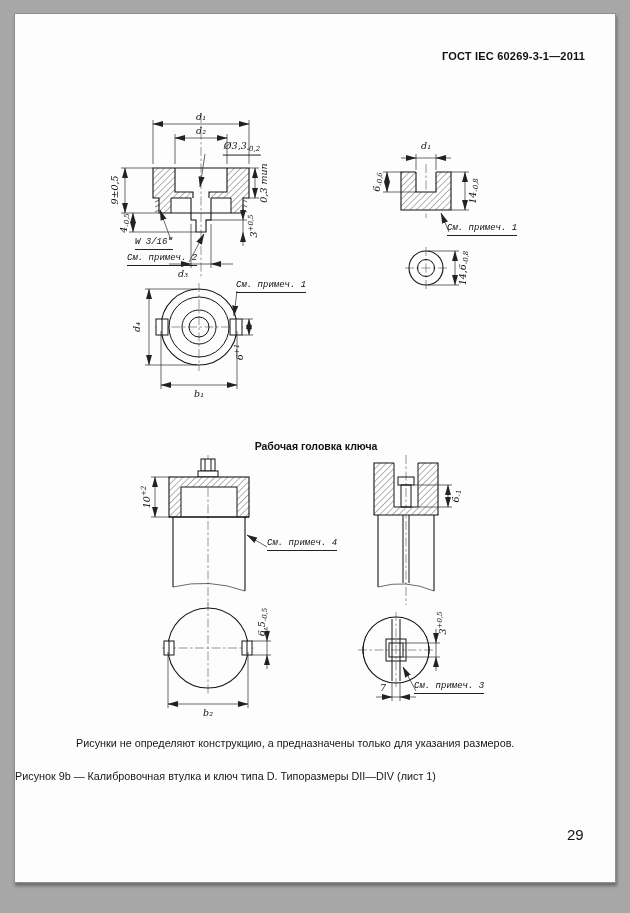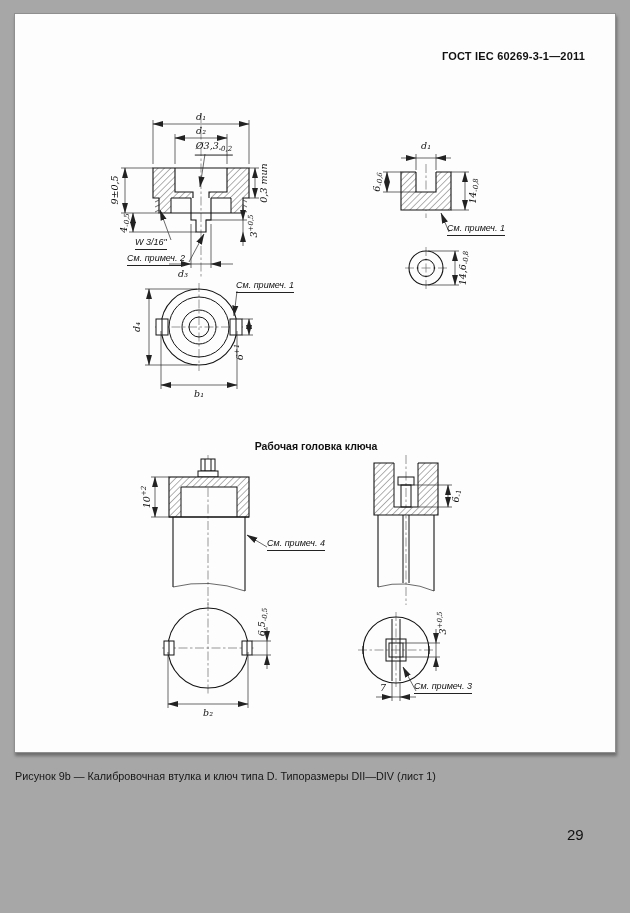--- a/index.html
+++ b/index.html
@@ -1,31 +1,31 @@
 <!DOCTYPE html>
 <html><head>
 <meta charset="utf-8">
 <style>
   * { margin:0; padding:0; box-sizing:border-box; }
   body { font-family:"Liberation Sans", sans-serif; background:#a7a7a7; }
   .screen { position:relative; width:630px; height:913px; background:#a7a7a7; overflow:hidden; }
-  .page { position:absolute; left:14px; top:13px; width:602px; height:740px;
+  .page { position:absolute; left:14px; top:13px; width:602px; height:870px;
           background:#fdfdfd; border:1px solid #8f8f8f; box-shadow:1px 3px 3px rgba(0,0,0,.35); }
   .abs { position:absolute; }
   .hdr { font-weight:bold; font-size:11px; color:#111; letter-spacing:.2px; }
   .figtitle { font-weight:bold; font-size:10.5px; color:#111; text-align:center; line-height:1.3; }
   .body-text { font-size:10.8px; color:#161616; }
   .center { text-align:left; }
   .pagenum { font-size:15px; color:#111; }
   .dim { position:absolute; font-family:"DejaVu Serif", serif; font-style:italic;
          font-size:9.5px; color:#111; white-space:nowrap; transform:translate(-50%,-50%); line-height:1; }
   .dim.rot { transform:translate(-50%,-50%) rotate(-90deg); }
   .dim sub, .dim sup { font-size:7px; font-style:italic; }
-  .shelf { border-bottom:1px solid #222; padding:0 1px 1px 1px; }
-  .note { position:absolute; font-family:Liberation Sans, sans-serif; font-style:italic; font-size:9px;
+  .shelf { border-bottom:1px solid #222; padding:0 1px 1px 1px;margin-left:28px; }
+  .note { position:absolute; font-family:Liberation Mono, monospace; font-style:italic; font-size:9px;
           color:#111; white-space:nowrap; border-bottom:1px solid #222; padding-bottom:1px; line-height:1.1;text-align:right; }
   svg.draw { position:absolute; overflow:visible; }
   .o  { stroke:#141414; stroke-width:1.1; fill:none; }
   .o2 { stroke:#141414; stroke-width:1.0; fill:none; }
   .t  { stroke:#2a2a2a; stroke-width:0.7; fill:none; }
   .cl { stroke:#555; stroke-width:0.6; fill:none; stroke-dasharray:9 2.5 2.5 2.5; }
   .wf { fill:#fff; stroke:#141414; stroke-width:1.0; }
 </style>
 </head>
 <body>
@@ -280,17 +280,18 @@
 
     <span class="dim rot" style="left:442px;top:482px"><span>6</span><sub>-1</sub></span>
 
     <span class="dim rot" style="left:248px;top:608px"><span>6,5</span><sub>-0,5</sub></span>
     <span class="dim" style="left:193px;top:699px">b₂</span>
 
     <span class="dim rot" style="left:427px;top:609px"><span>3</span><sup>+0,5</sup></span>
     <span class="dim" style="left:368px;top:674px">7</span>
     <span class="note" style="left:399px;top:668px">См. примеч. 3</span>
 
+    <div class="abs body-text" style="left:61px;top:723px">Рисунки не определяют конструкцию, а предназначены только для указания размеров.</div>
     <div class="abs body-text center" style="left:0;top:756px;width:602px">Рисунок 9b — Калибровочная втулка и ключ типа D. Типоразмеры DII—DIV (лист 1)</div>
     <div class="abs pagenum" style="left:552px;top:812px">29</div>
 
   </div>
 </div>
 
 </body></html>

